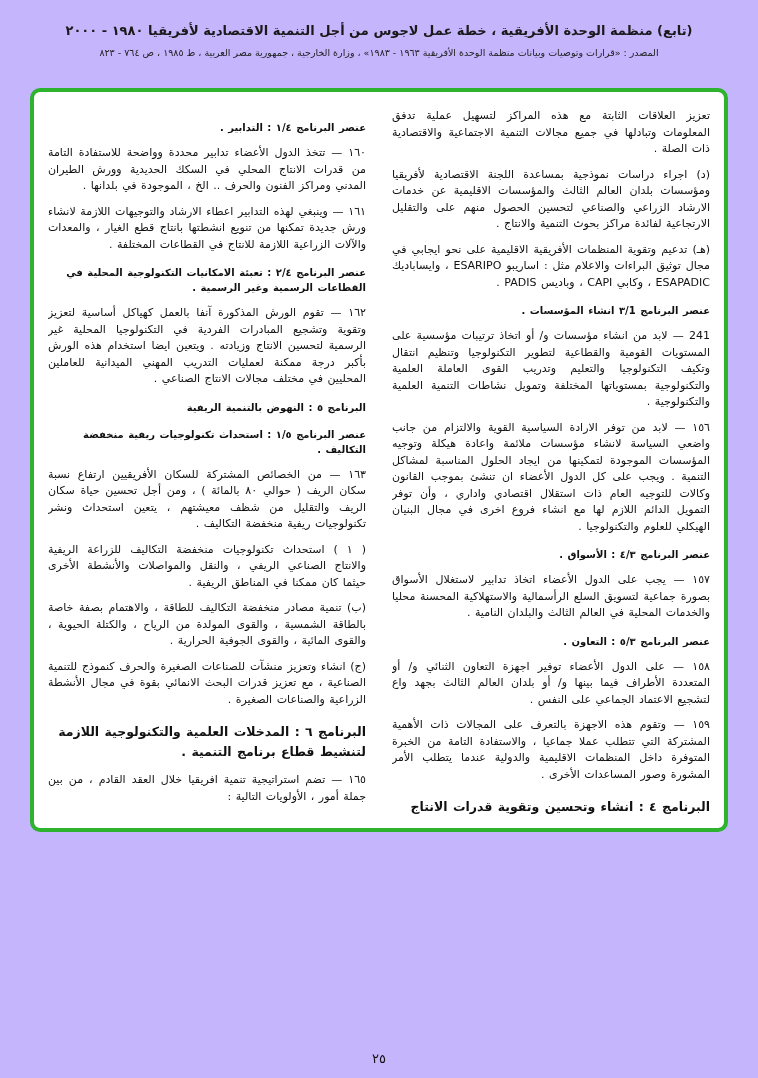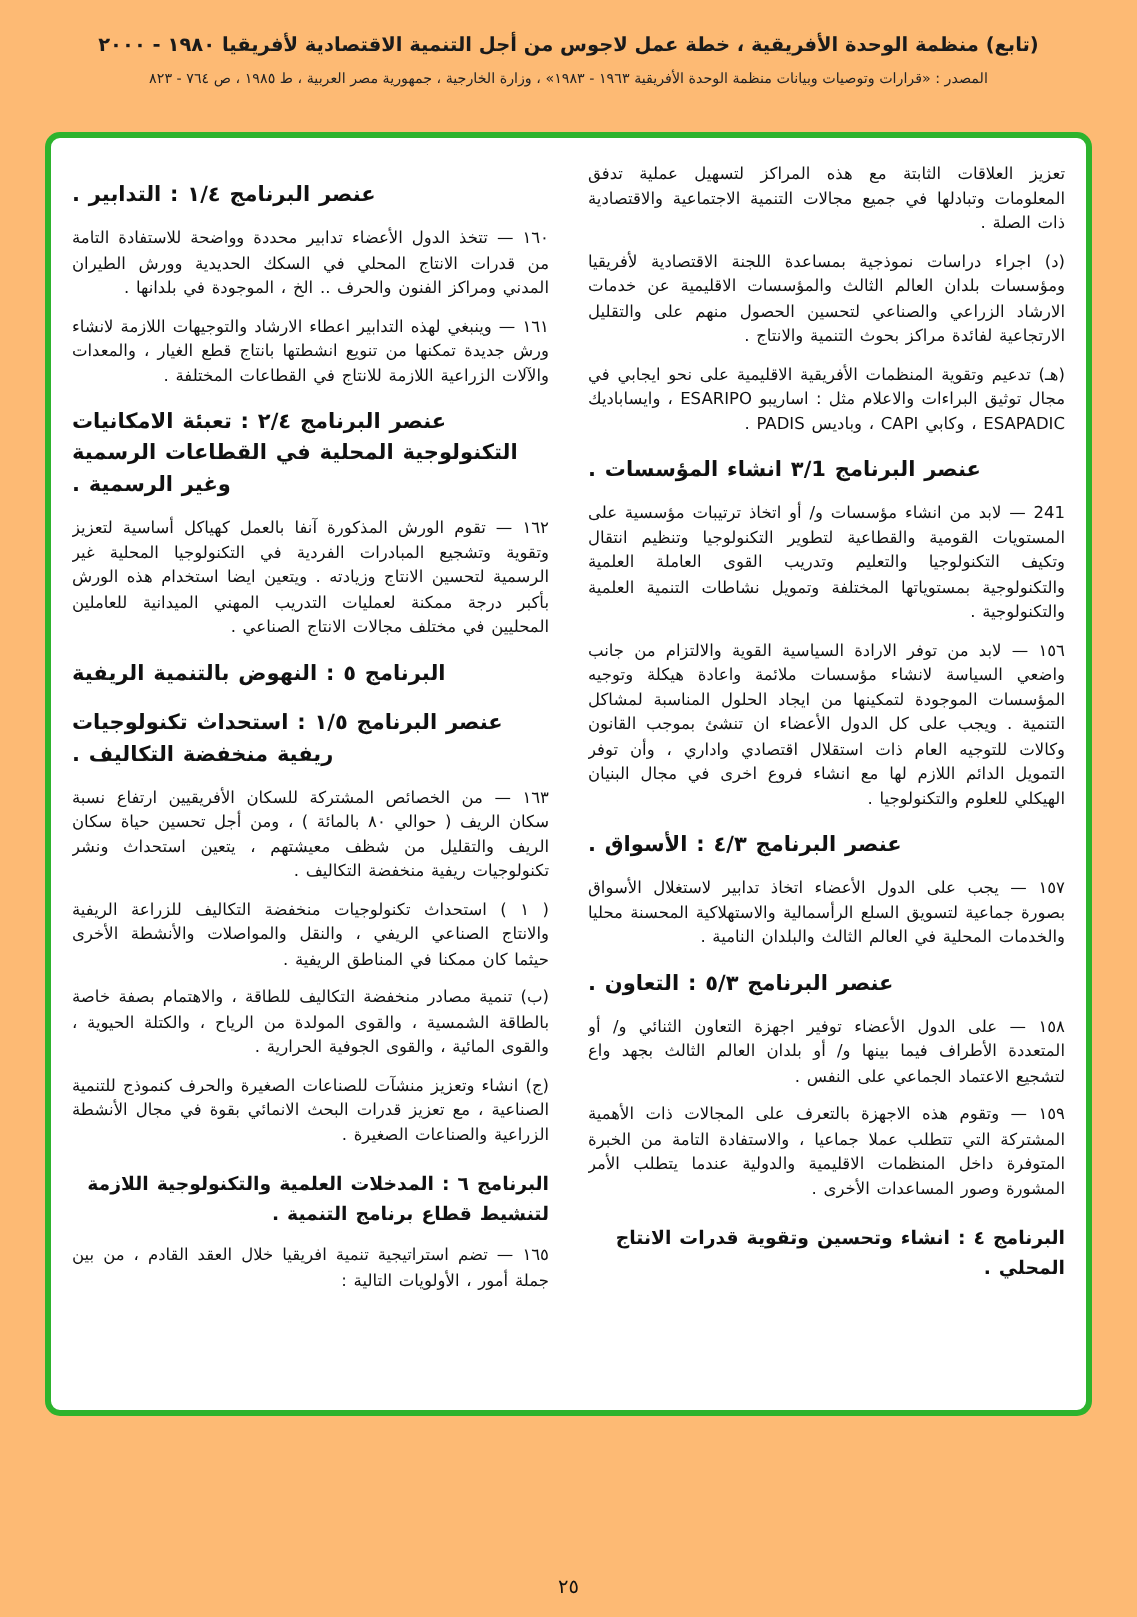--- a/index.html
+++ b/index.html
@@ -5,21 +5,21 @@
   html, body {
     margin: 0;
     padding: 0;
     background: #ffffff;
     font-family: "DejaVu Sans", "Liberation Sans", sans-serif;
   }
   .page {
     position: relative;
     width: 758px;
     height: 1078px;
-    background: #fdba74;
+    background: #c4b5fd;
     overflow: hidden;
     direction: rtl;
   }
   .page-header {
     text-align: center;
     padding-top: 22px;
   }
   .doc-title {
     font-size: 13px;
     font-weight: bold;
@@ -30,21 +30,21 @@
     font-size: 9.5px;
     color: #222;
     margin-top: 7px;
     line-height: 1.3;
   }
   .content-box {
     position: absolute;
     left: 30px;
     right: 30px;
     top: 88px;
-    height: 856px;
+    height: 744px;
     border: 4px solid #2db32d;
     border-radius: 10px;
     box-sizing: border-box;
     padding: 16px 14px 10px 14px;
     overflow: hidden;
     background: #ffffff;
   }
   .columns {
     display: flex;
     flex-direction: row;
@@ -59,22 +59,22 @@
   .para {
     font-size: 11px;
     line-height: 1.5;
     color: #111;
     text-align: justify;
     margin: 0 0 9px 0;
     word-spacing: 1px;
   }
   .para.section-heading {
     font-weight: bold;
-    text-align: left;
-    font-size: 14px;
+    text-align: right;
+    font-size: 10px;
     margin: 12px 0 10px 0;
   }
   .para.program-heading {
     font-weight: bold;
     text-align: right;
     font-size: 12.5px;
     margin: 14px 0 10px 0;
     line-height: 1.6;
   }
   .page-number {

